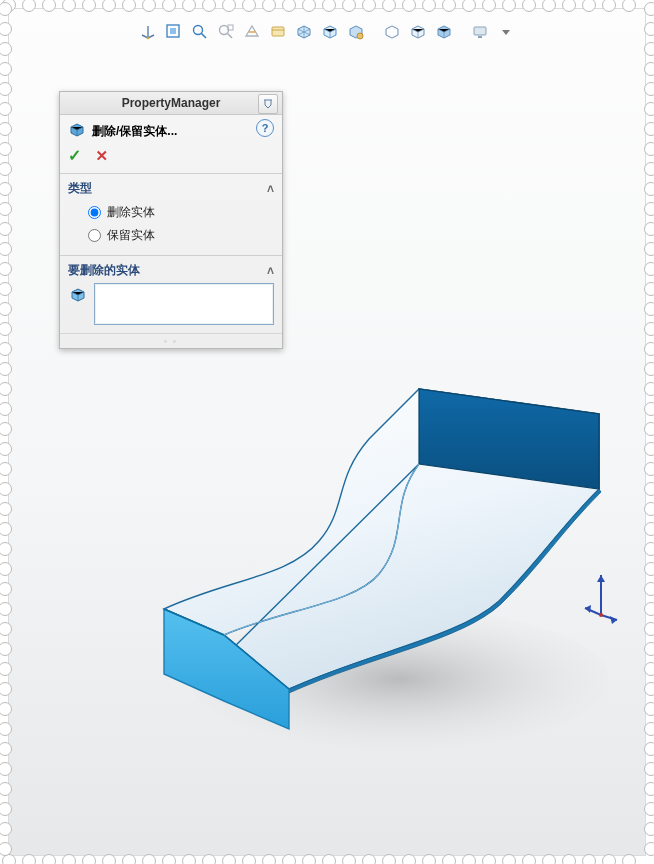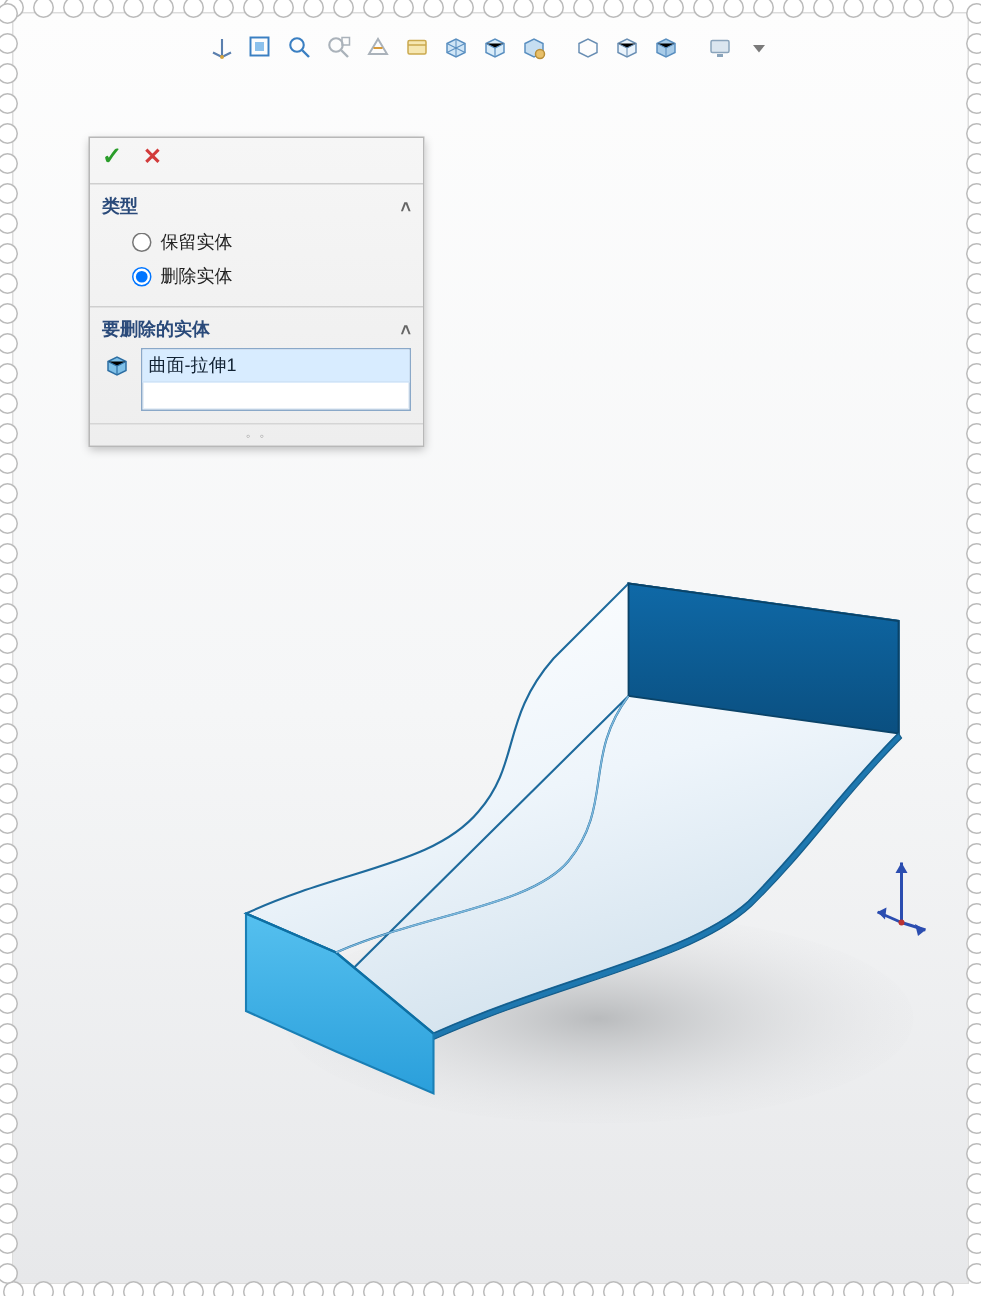--- a/index.html
+++ b/index.html
@@ -498,56 +498,73 @@
         <path d="M20 6 L16 13 L24 13 Z" fill="#2b4db0"></path>
         <path d="M20 46 L4 39" stroke="#2b4db0" stroke-width="2"></path>
         <path d="M4 39 L10 36 L9 44 Z" fill="#2b4db0"></path>
         <path d="M20 46 L36 51" stroke="#2b4db0" stroke-width="2"></path>
         <path d="M36 51 L29 47 L31 55 Z" fill="#2b4db0"></path>
         <circle cx="20" cy="46" r="2" fill="#b33"></circle>
       </svg>
     </div>
 
     <div class="pm">
-
+      <div class="pm-title">
+        <span>PropertyManager</span>
+        <span class="pin">
+          <svg width="12" height="12" viewBox="0 0 12 12">
+              <path d="M2 2 H10 M3 2 V7 L6 10 L9 7 V2" fill="none" stroke="#5a7faa" stroke-width="1"></path>
+            </svg>
+        </span>
+      </div>
+
+      <div class="pm-feature">
+        <span>
+          <svg width="18" height="18" viewBox="0 0 18 18">
+              <path d="M3 6 L9 3 L15 6 L15 12 L9 15 L3 12 Z" fill="#5fa6d8" stroke="#2e6fa3"></path>
+              <path d="M3 6 L9 9 L15 6 M9 9 V15" stroke="#2e6fa3" stroke-width="0.8"></path>
+            </svg>
+        </span>
+        <b>删除/保留实体...</b>
+        <span class="help">?</span>
+      </div>
 
       <div class="pm-okrow">
         <span class="ok">✓</span>
         <span class="cancel">✕</span>
       </div>
 
       <div class="pm-section">
         <div class="pm-sec-head">
           <span>类型</span>
           <span class="chev">˄</span>
         </div>
         <label class="pm-radio-row">
+          <input type="radio" name="typ" checked="" style="">
+          <span>删除实体</span>
+        </label>
+        <label class="pm-radio-row">
           <input type="radio" name="typ" style="">
           <span>保留实体</span>
-        </label>
-        <label class="pm-radio-row">
-          <input type="radio" name="typ" checked="" style="">
-          <span>删除实体</span>
         </label>
       </div>
 
       <div class="pm-section">
         <div class="pm-sec-head">
           <span>要删除的实体</span>
           <span class="chev">˄</span>
         </div>
         <div class="pm-listwrap">
           <span class="pm-listicon">
             <svg width="20" height="20" viewBox="0 0 20 20">
                 <path d="M4 7 L10 4 L16 7 L16 13 L10 16 L4 13 Z" fill="#7fc0e8" stroke="#2e6fa3"></path>
                 <path d="M4 7 L10 10 L16 7 M10 10 V16" stroke="#2e6fa3" stroke-width="0.8"></path>
               </svg>
           </span>
           <div class="pm-list">
-            <div class="row">曲面-拉伸1</div>
           </div>
         </div>
       </div>
 
       <div class="pm-handle">◦ ◦</div>
     </div>
 
   </div>
 </div>
 

